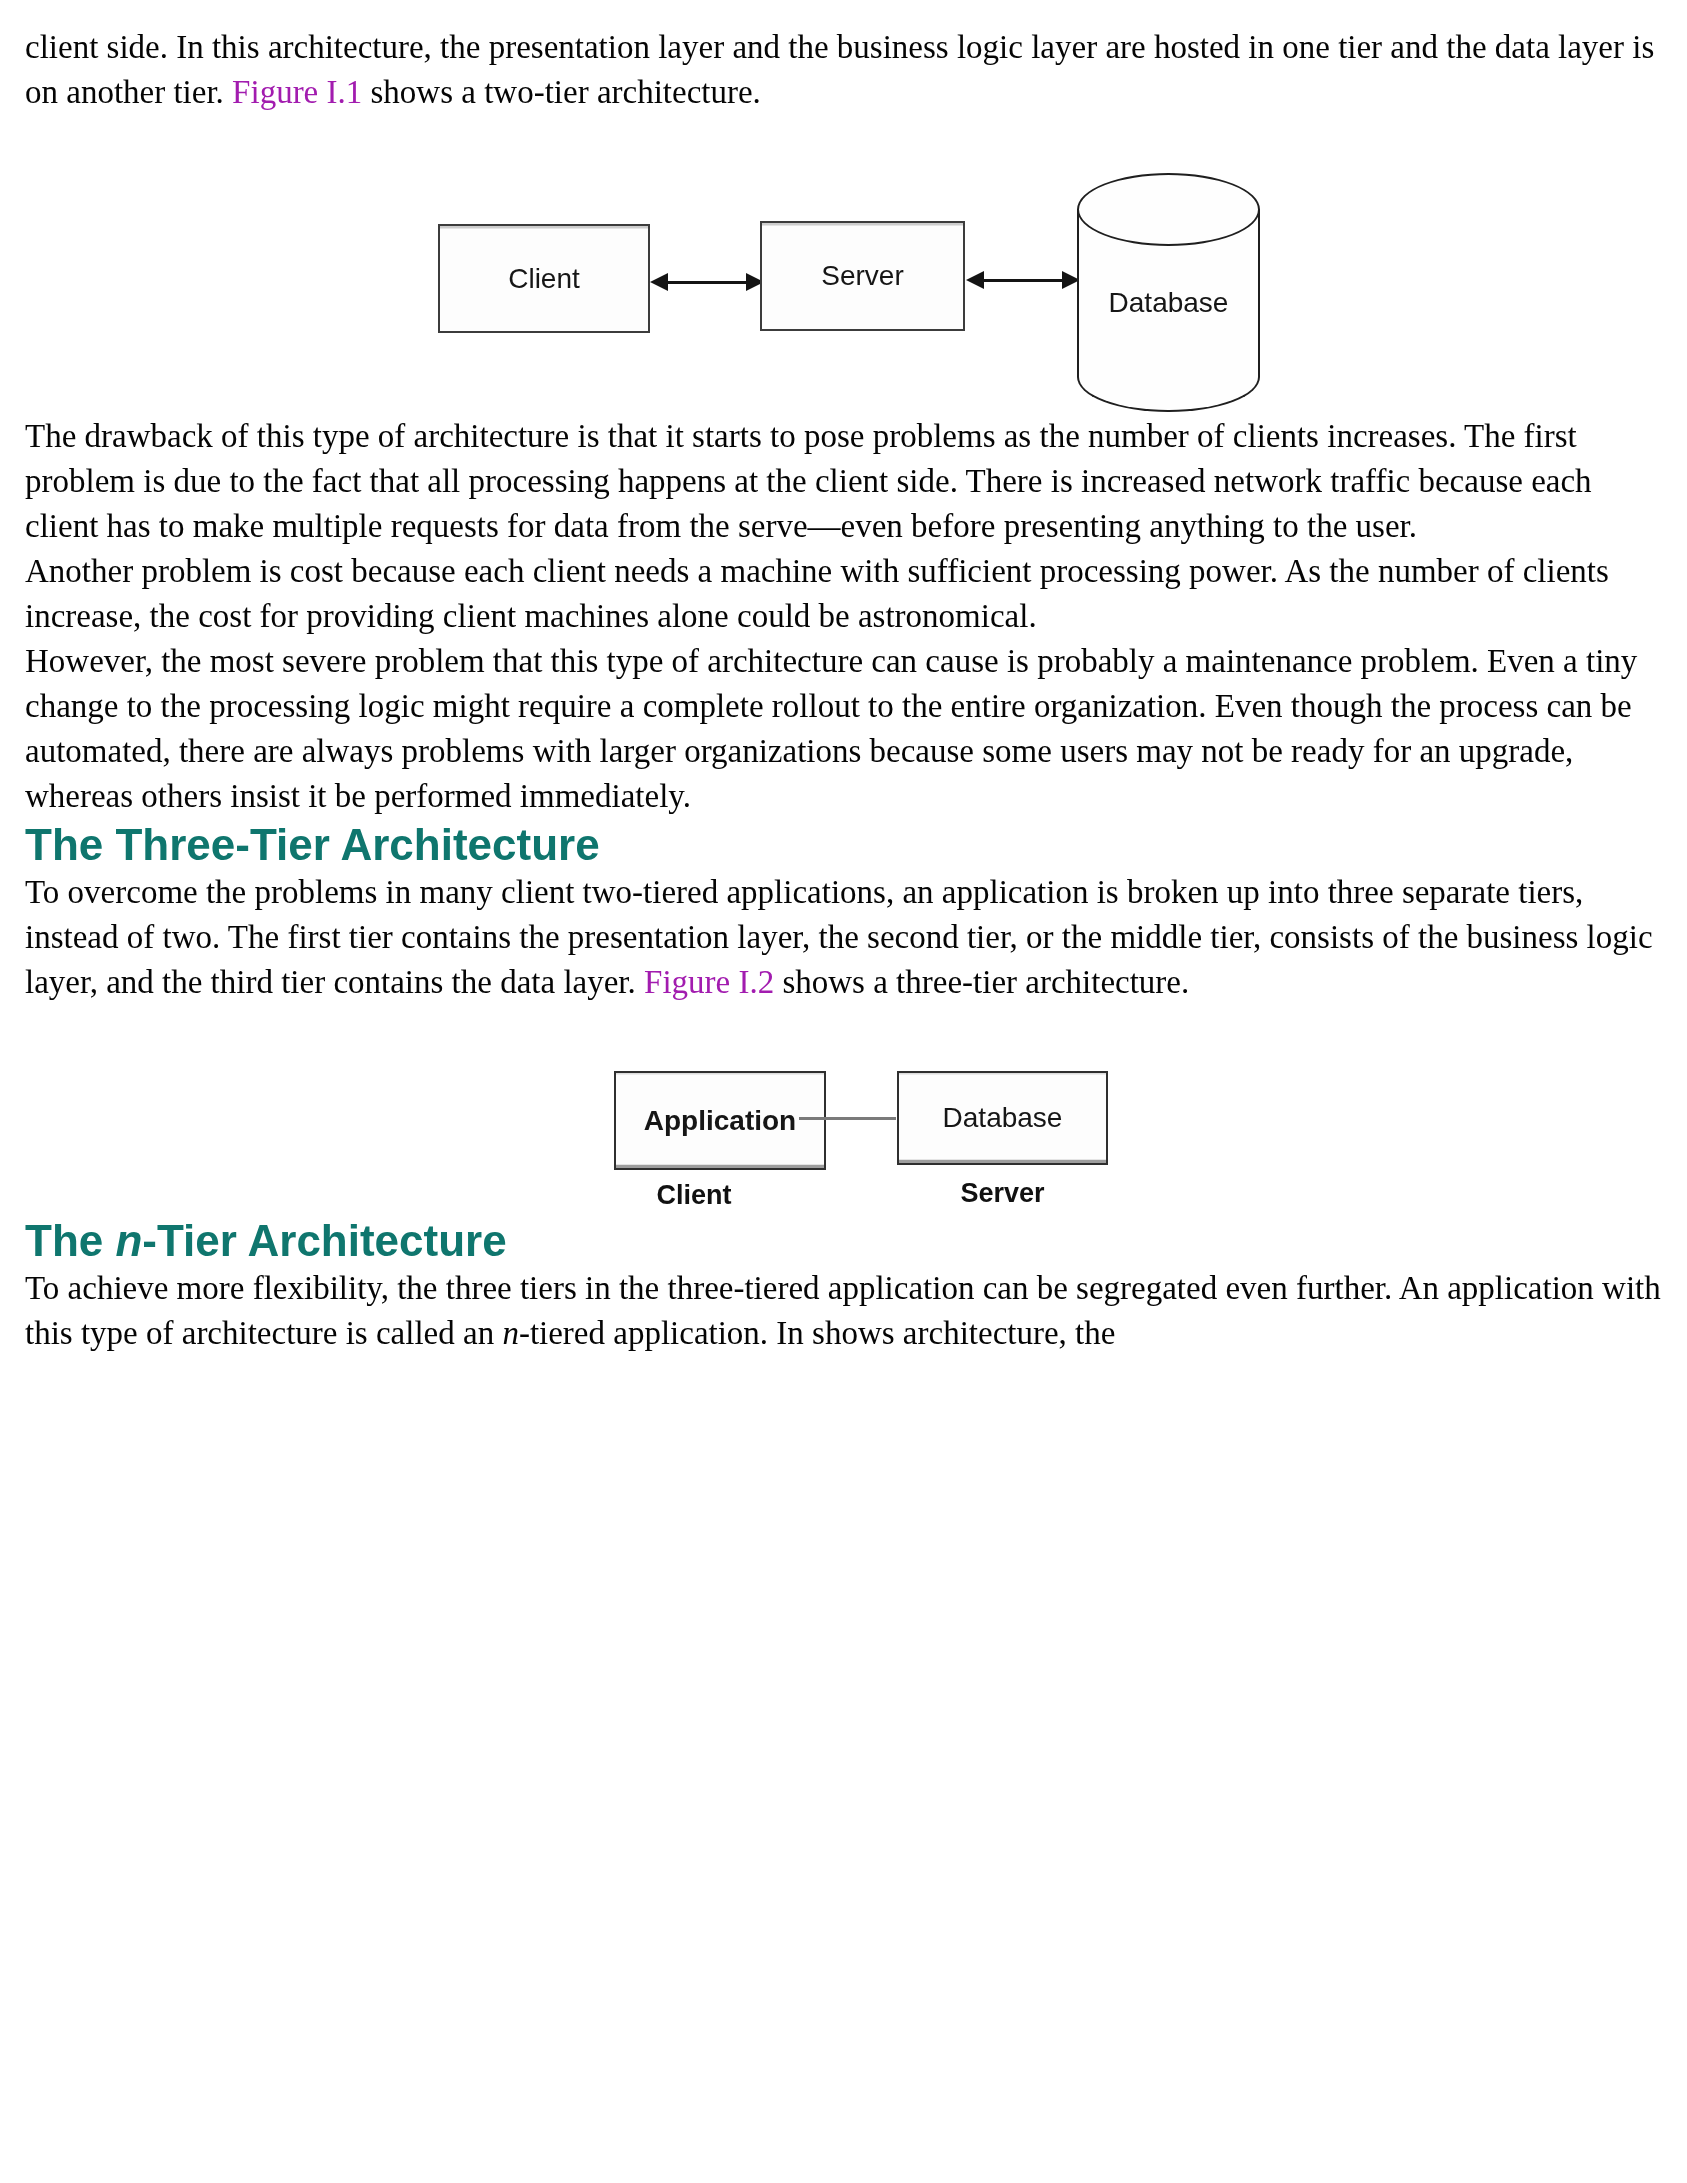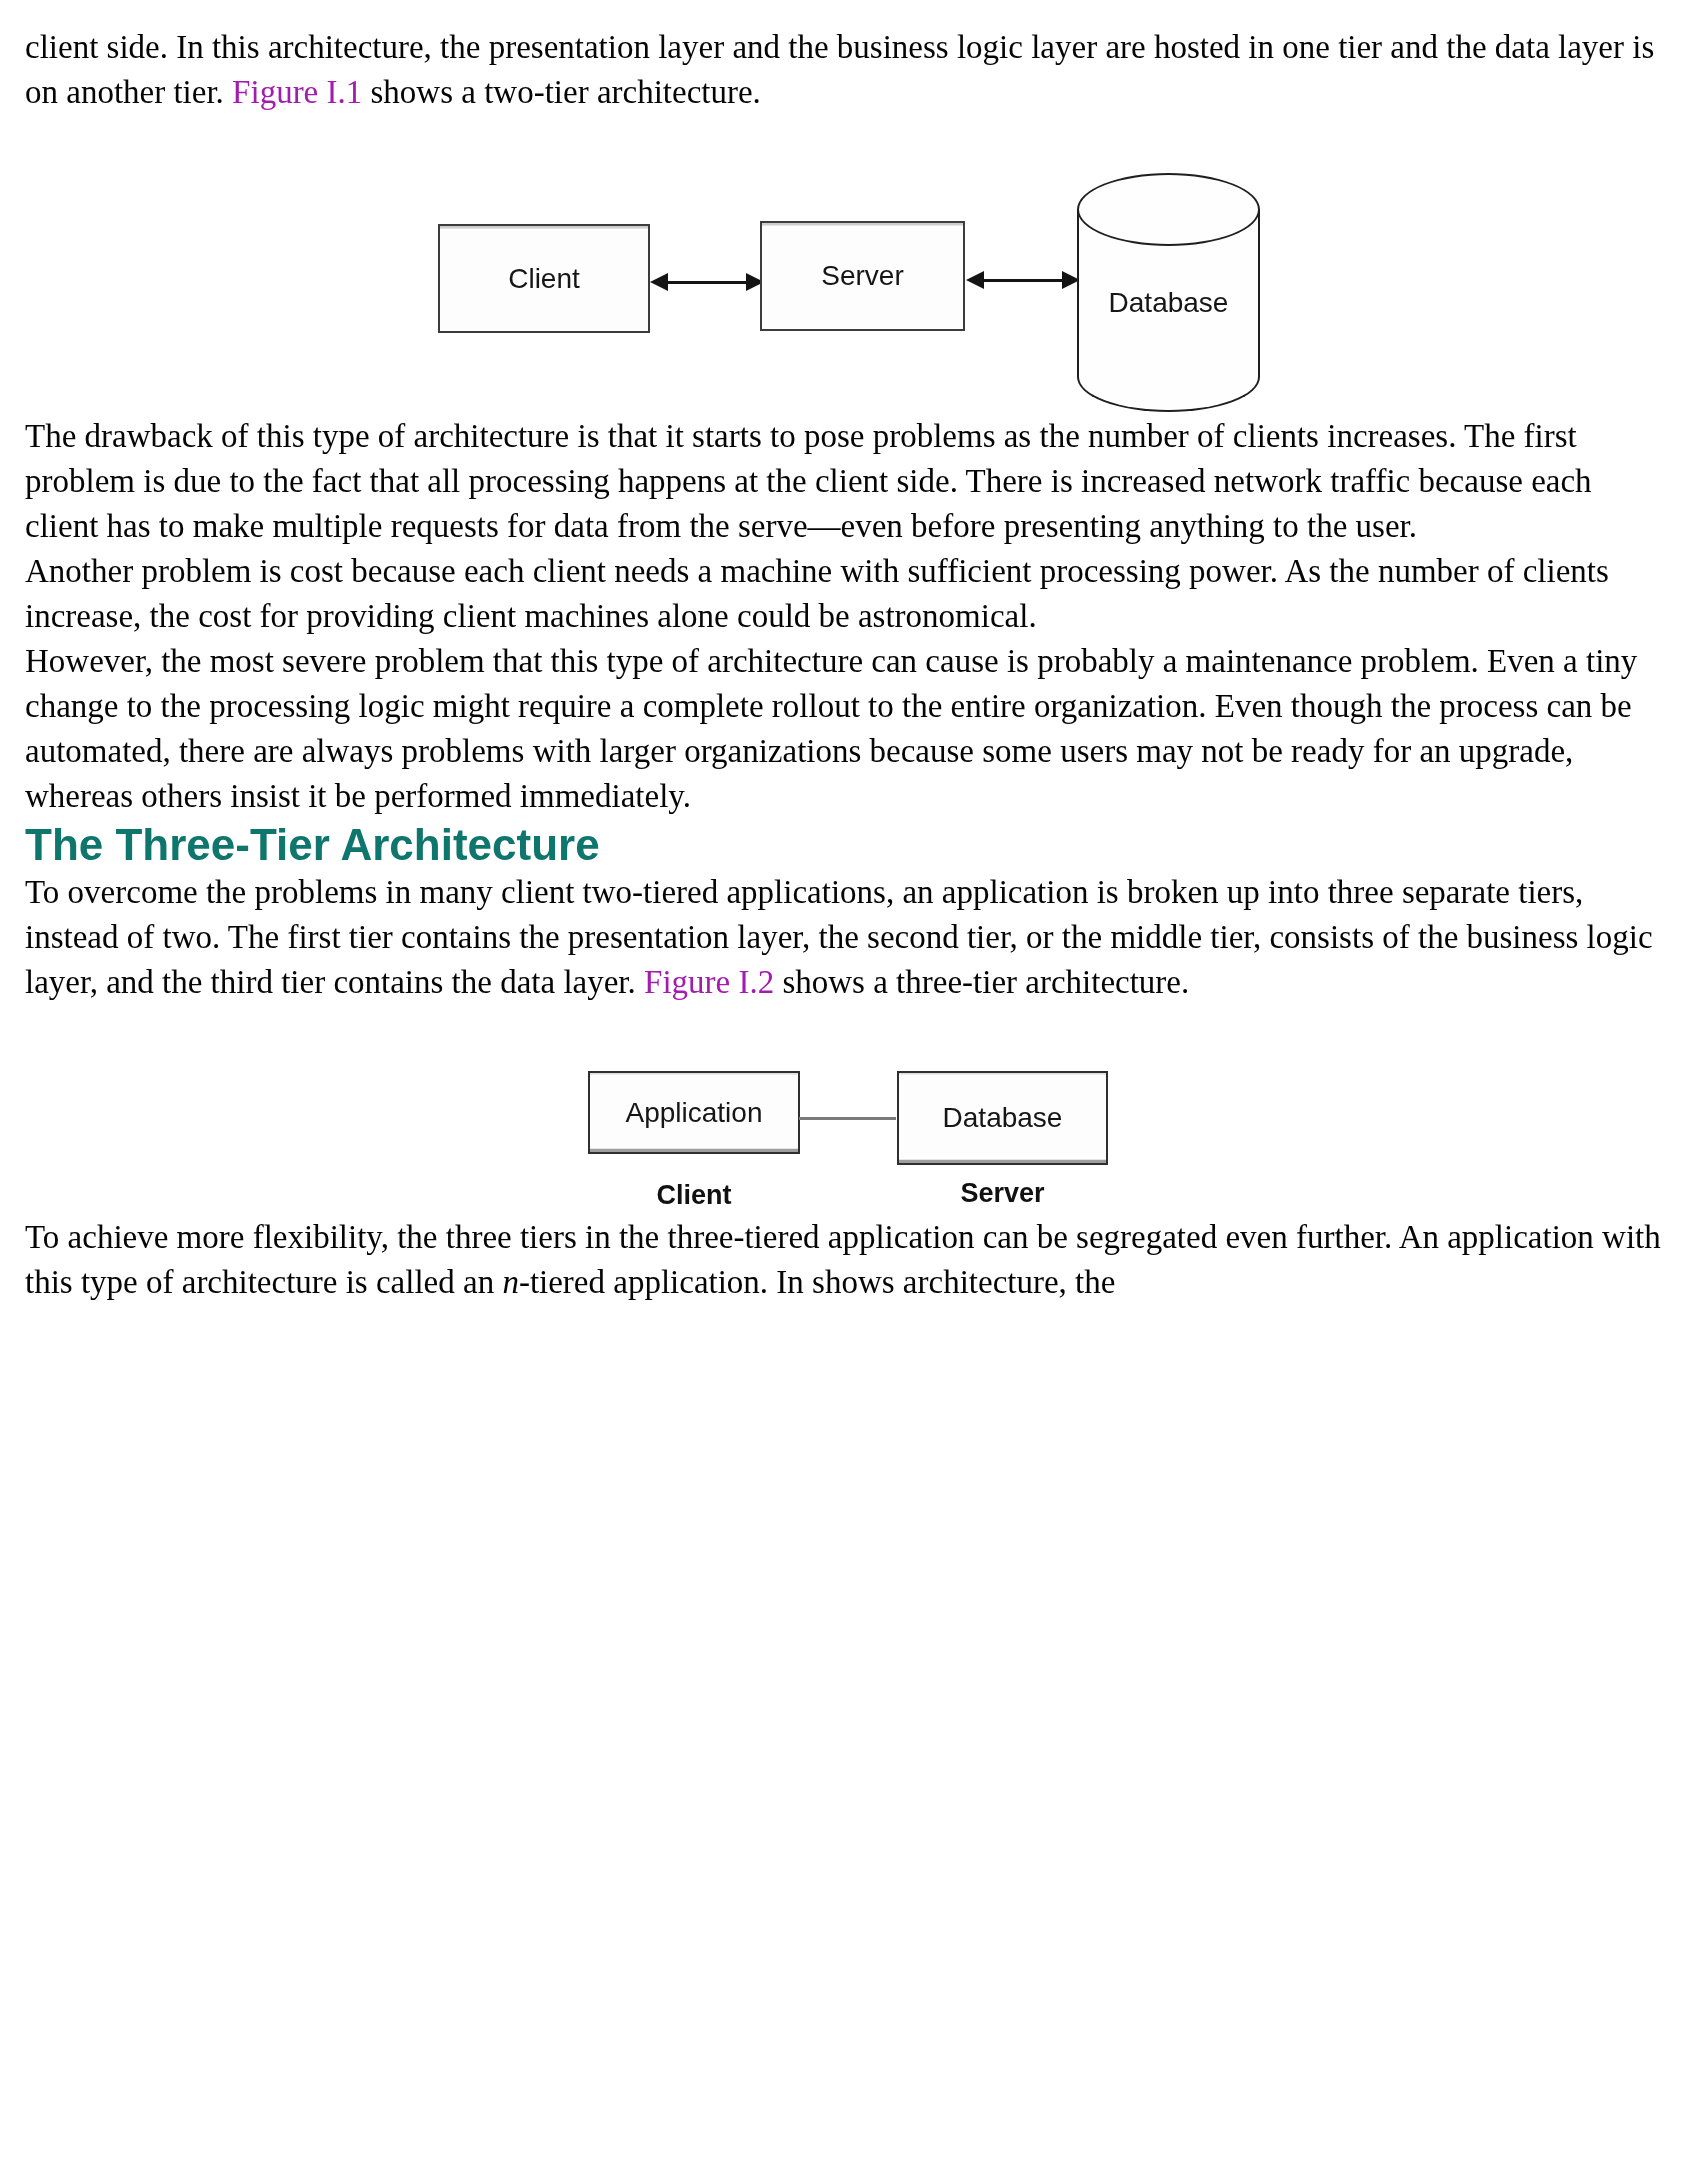--- a/index.html
+++ b/index.html
@@ -138,21 +138,21 @@
   .fig2-box {
     position: absolute;
     box-sizing: border-box;
     border: 2.5px solid #2f2f2f;
     background: #fdfdfd;
     box-shadow: inset 0 -3.3px 0 #9e9e9e, inset 0 1.6px 0 #dcdcdc;
     display: flex;
     align-items: center;
     justify-content: center;
   }
-  .fig2-application { left: 563px; top: 0; width: 212px; height: 83px; }
+  .fig2-application { left: 589px; top: 0; width: 212px; height: 99px; font-weight: bold; }
   .fig2-database   { left: 872px; top: 0; width: 211px; height: 94px; }
   .fig2-connector {
     position: absolute;
     left: 774px; top: 46px;
     width: 97px; height: 3.3px;
     background: #7a7a7a;
   }
   .fig2-sub-label {
     position: absolute;
     text-align: center;
@@ -208,19 +208,22 @@
       <span class="diagram-label">Application</span>
     </div>
     <div class="fig2-connector"></div>
     <div class="fig2-box fig2-database">
       <span class="diagram-label">Database</span>
     </div>
     <div class="fig2-sub-label fig2-client-label">Client</div>
     <div class="fig2-sub-label fig2-server-label">Server</div>
   </div>
 
+  <h2 class="section-heading h2b">
+    <span>The </span><span class="italic-n">n</span><span>-Tier Architecture</span>
+  </h2>
 
   <p class="body-text p6">
     <span>To achieve more flexibility, the three tiers in the three-tiered application can be segregated even further. An application with this type of architecture is called an </span><span class="italic-n">n</span><span>-tiered application. In shows architecture, the</span>
   </p>
 
 </div>
 
 
 </body></html>

